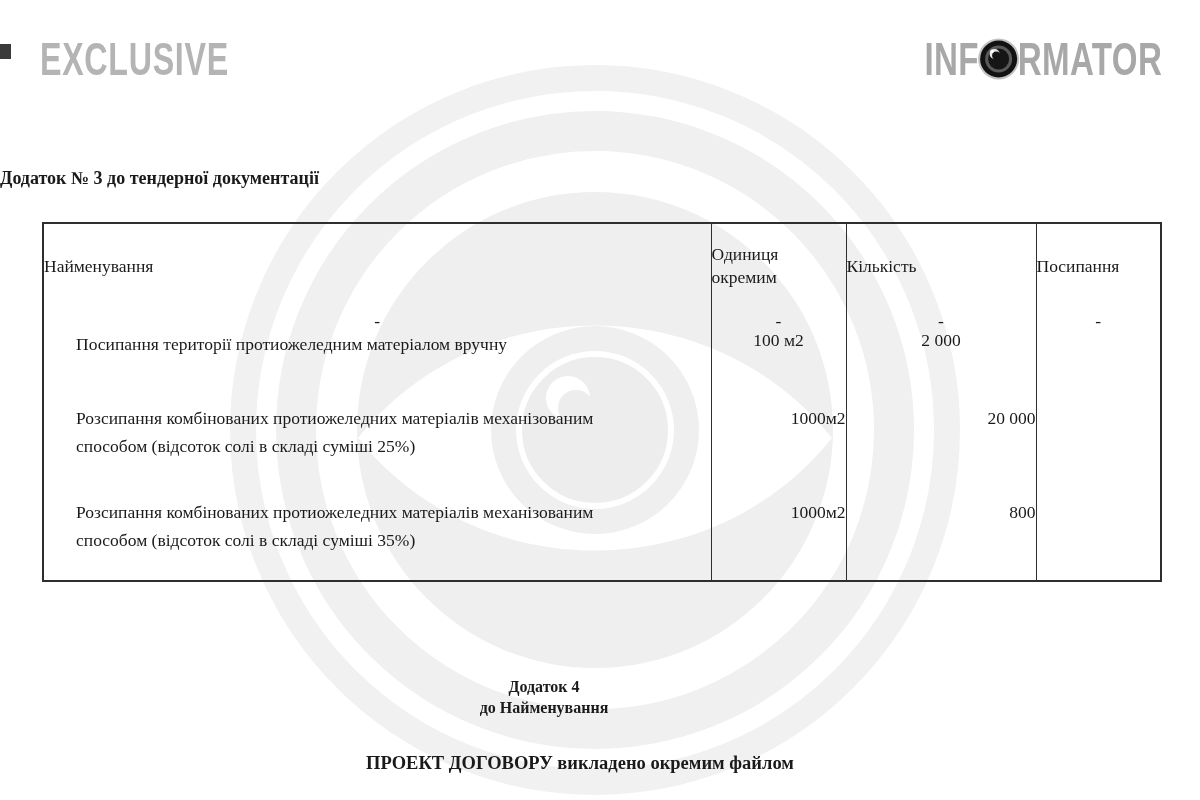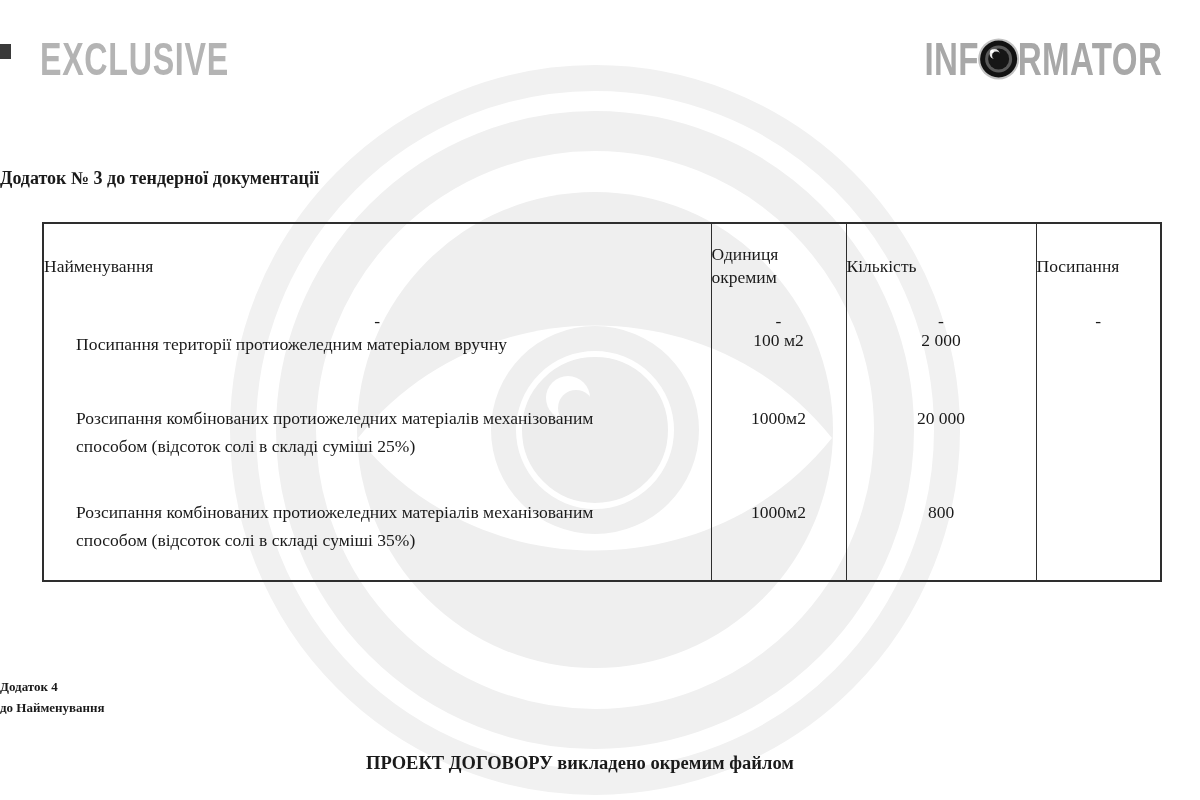--- a/index.html
+++ b/index.html
@@ -44,25 +44,25 @@
   }
   .doc-table th { font-weight:normal; vertical-align:middle; text-align:left; height:84px; line-height:23px; }
   .doc-table td { vertical-align:top; }
   .row1 { height:86px; }
   .row2 { height:94px; }
   .row3 { height:93px; }
   .dash-line { display:block; text-align:center; line-height:17px; padding-top:5px; }
   .name-text { display:block; padding-left:32px; line-height:28px; max-width:585px; }
   .name-pad { padding-top:10px; }
   .cell-center { text-align:center; }
-  .cell-center.val-pad { padding-top:10px; line-height:28px; }
+  .cell-center.val-pad { padding-top:10px; line-height:28px;text-align:right; }
   
   .appendix4 {
     position:absolute; top:676px; left:0; right:112px; z-index:2;
-    text-align:left; font-weight:bold; font-size:13px; line-height:21px;
+    text-align:center; font-weight:bold; font-size:16px; line-height:21px;
   }
   .footer-title {
     position:absolute; top:753px; left:0; width:1160px; z-index:2;
     text-align:center; font-weight:bold; font-size:18.5px;
   }
 </style>
 </head>
 <body>
 
 <div class="page">

